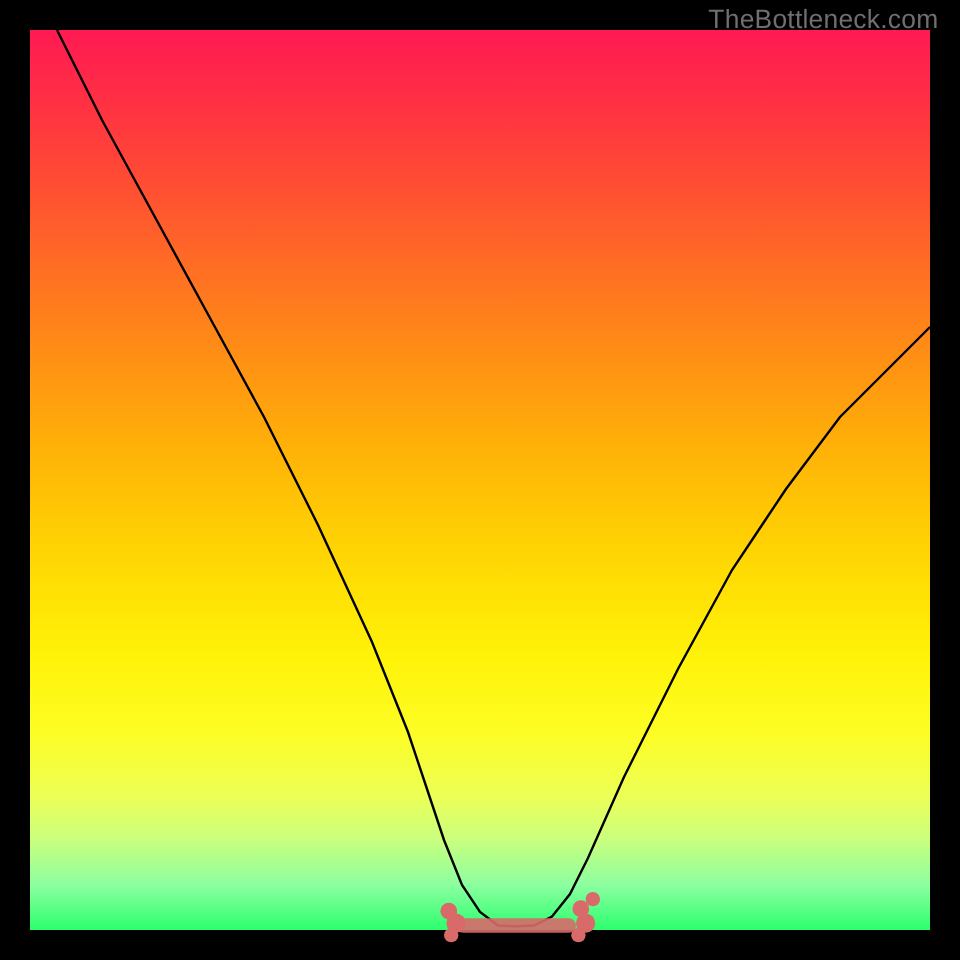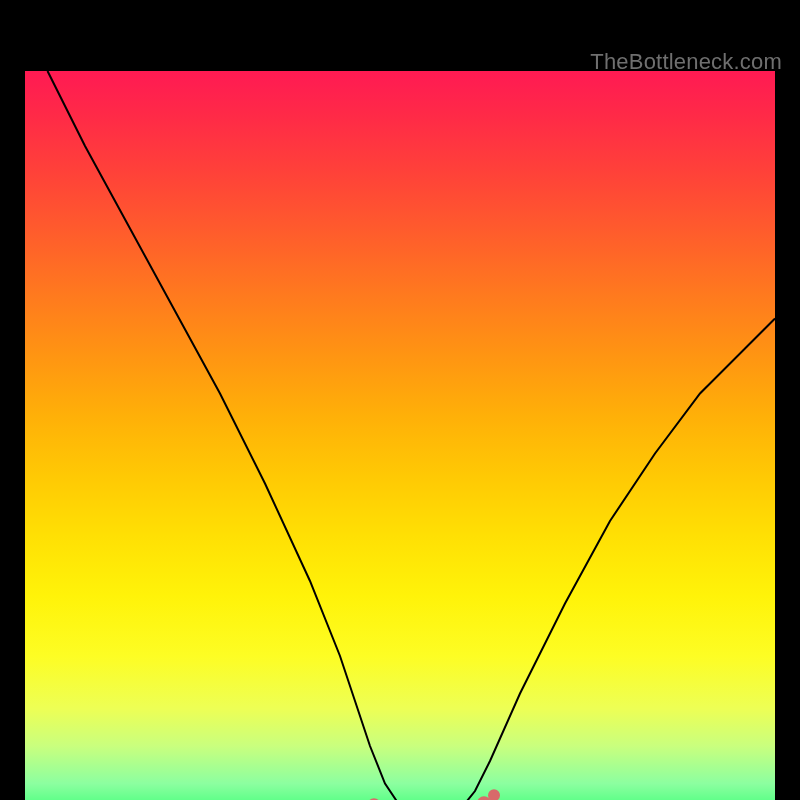--- a/index.html
+++ b/index.html
@@ -9,21 +9,20 @@
     height: 800px;
     background: #000;
     overflow: hidden;
     font-family: Arial, Helvetica, sans-serif;
   }
   .frame {
     position: relative;
     width: 800px;
     height: 716px;
     background: #000;
-    margin-top: 46px;
   }
   .plot-area {
     position: absolute;
     left: 25px;
     top: 25px;
     width: 750px;
     height: 750px;
     background: linear-gradient(to bottom,
       #ff1a53 0%,
       #ff2a47 6%,

